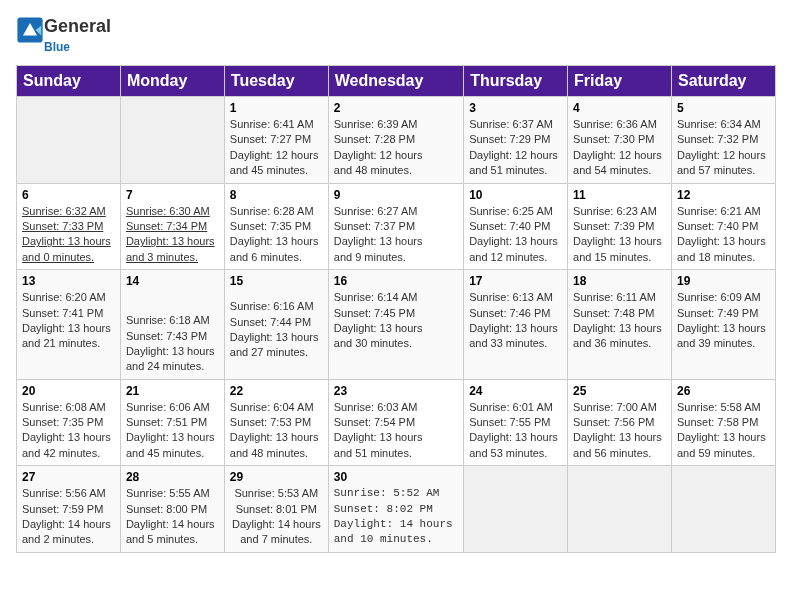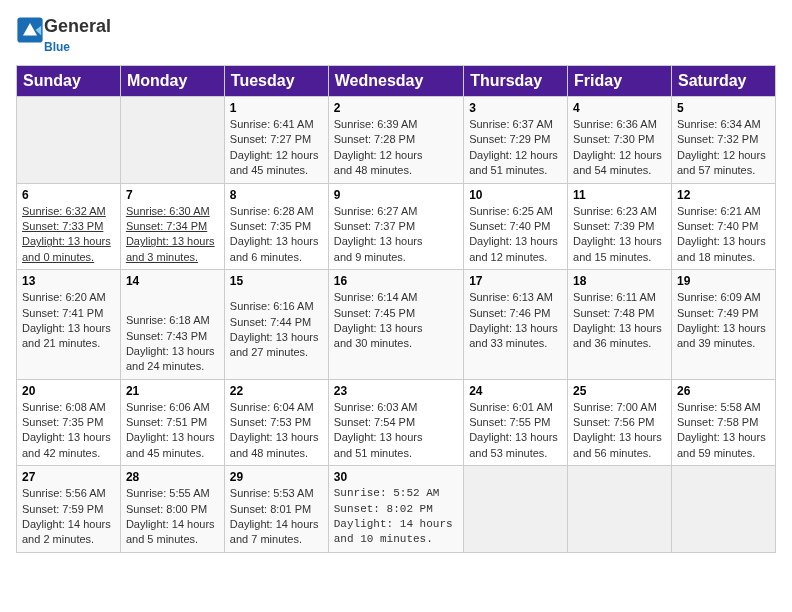--- a/index.html
+++ b/index.html
@@ -312,21 +312,21 @@
         </td>
         <td>
           <span class="day-num">28</span>
           <div class="day-info" style="white-space: pre-line;">Sunrise: 5:55 AM
 Sunset: 8:00 PM
 Daylight: 14 hours
 and 5 minutes.</div>
         </td>
         <td>
           <span class="day-num">29</span>
-          <div class="day-info" style="white-space: pre-line;">Sunrise: 5:53 AM
+          <div class="day-info" style="white-space: pre-line; text-align: center;">Sunrise: 5:53 AM
 Sunset: 8:01 PM
 Daylight: 14 hours
 and 7 minutes.</div>
         </td>
         <td>
           <span class="day-num">30</span>
           <div class="day-info" style="white-space: pre-line; font-family: Liberation Mono, monospace;">Sunrise: 5:52 AM
 Sunset: 8:02 PM
 Daylight: 14 hours
 and 10 minutes.</div>

